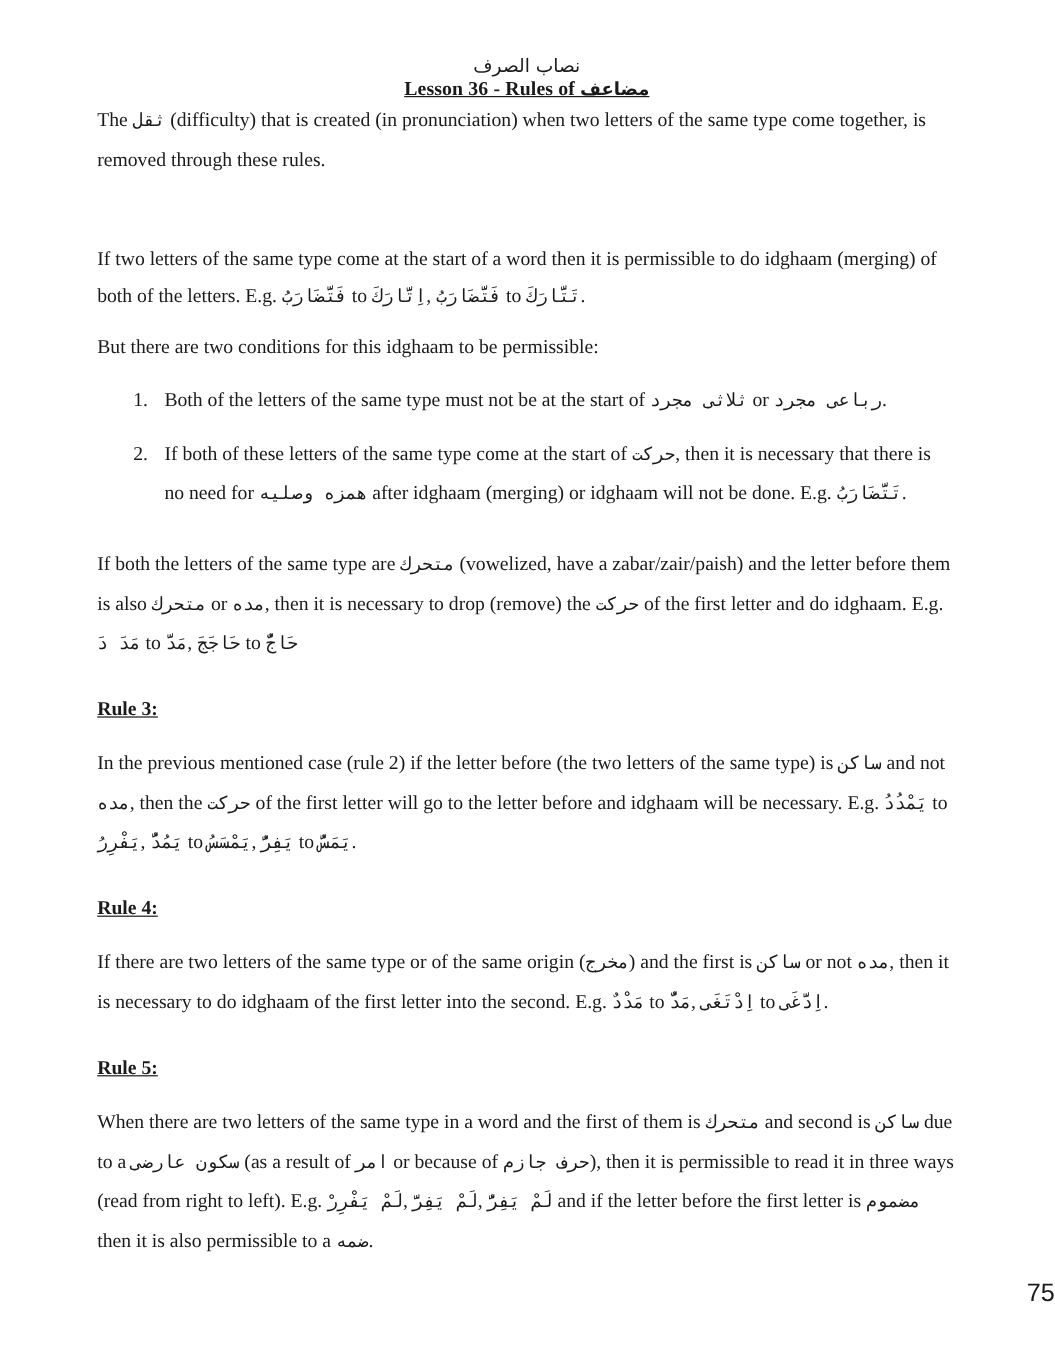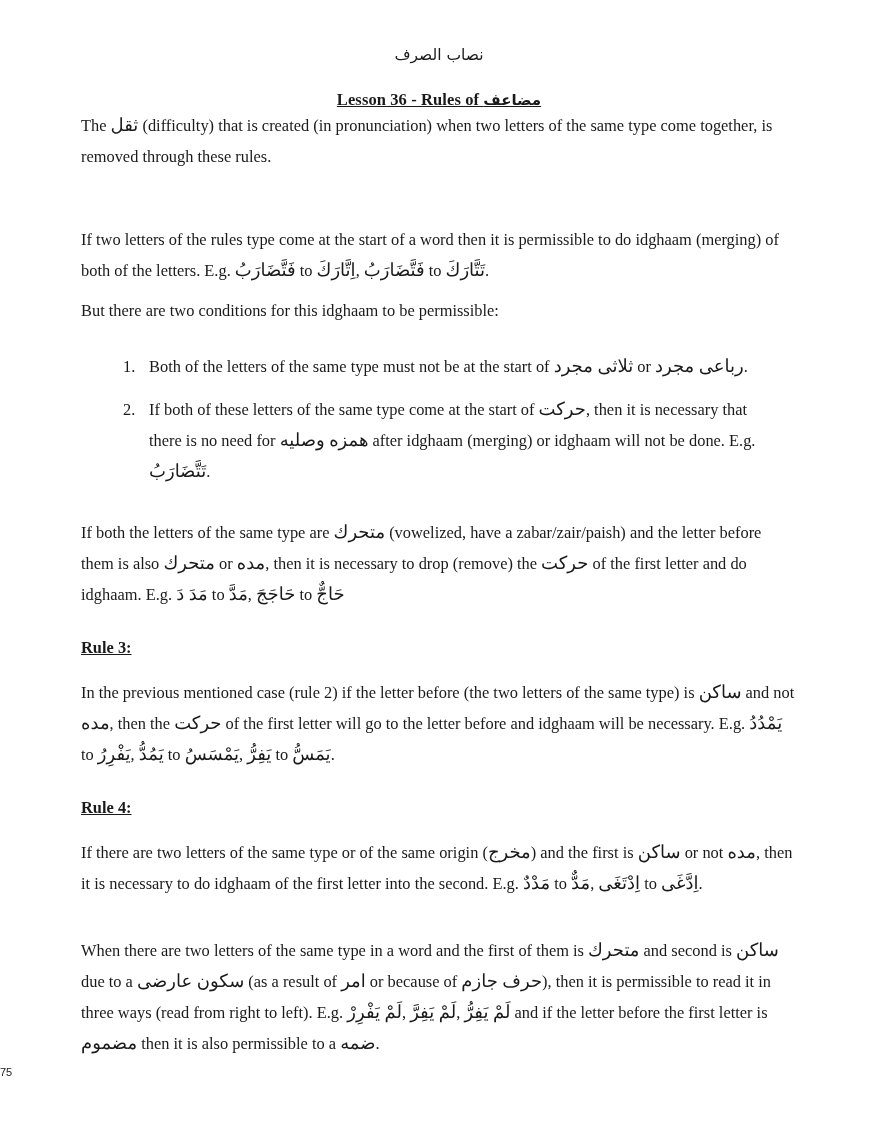--- a/index.html
+++ b/index.html
@@ -34,21 +34,20 @@
     padding-top: 48px;
     direction: rtl;
     font-family: "DejaVu Sans", "Liberation Sans", sans-serif;
     font-weight: normal;
   }
   .lesson-title {
     text-align: center;
     font-size: 16.5px;
     font-weight: bold;
     text-decoration: underline;
-    margin-top: 26px;
     letter-spacing: 0.1px;
   }
   .lesson-title .ar {
     font-family: "DejaVu Sans", "Liberation Sans", sans-serif;
     font-size: 15px;
   }
   p.body-text {
     font-size: 16.4px;
     line-height: 31px;
     margin: 0;
@@ -62,27 +61,27 @@
     font-weight: bold;
     text-decoration: underline;
     margin: 0;
     line-height: 31px;
   }
   .gap-lg { height: 38px; }
   .gap-md { height: 22px; }
   .gap-sm { height: 14px; }
   .gap-xs { height: 9px; }
   .ar {
-    font-family: Liberation Serif, serif;
-    font-size: 18px;
+    font-family: Liberation Mono, monospace;
+    font-size: 15px;
     direction: rtl;
     unicode-bidi: isolate;
   }
   ol.conditions {
-    margin: 16px;
+    margin: 4px;
     padding: 0;
     list-style: none;
     counter-reset: cond;
   }
   ol.conditions > li {
     counter-increment: cond;
     position: relative;
     padding-left: 52px;
     font-size: 16.4px;
     line-height: 31px;
@@ -93,42 +92,42 @@
     position: absolute;
     left: 26px;
     top: 0;
     font-size: 16.4px;
   }
   .page-number {
     position: absolute;
     left: 0;
     right: 0;
     top: 1066px;
-    text-align: left;
-    font-size: 11px;
+    text-align: right;
+    font-size: 21px;
     font-family: "Liberation Sans", "DejaVu Sans", sans-serif;
     color: #1a1a1a;
   }
 </style>
 </head>
 <body>
 
 <div class="page">
   <div class="content">
 
     <div class="arabic-header">نصاب الصرف</div>
 
     <div class="lesson-title"><span>Lesson 36 - Rules of </span><span class="ar">مضاعف</span></div>
 
     <p class="body-text intro"><span>The </span><span class="ar">ثقل</span><span> (difficulty) that is created (in pronunciation) when two letters of the same type come together, is removed through these rules.</span></p>
 
     <div class="gap-lg"></div>
 
     <div class="gap-sm"></div>
-    <p class="body-text"><span>If two letters of the rules type come at the start of a word then it is permissible to do idghaam (merging) of both of the letters. E.g. </span><span class="ar">فَتَّضَارَبُ</span><span> to </span><span class="ar">اِتَّارَكَ</span><span>, </span><span class="ar">فَتَّضَارَبُ</span><span> to </span><span class="ar">تَتَّارَكَ</span><span>.</span></p>
+    <p class="body-text"><span>If two letters of the same type come at the start of a word then it is permissible to do idghaam (merging) of both of the letters. E.g. </span><span class="ar">فَتَّضَارَبُ</span><span> to </span><span class="ar">اِتَّارَكَ</span><span>, </span><span class="ar">فَتَّضَارَبُ</span><span> to </span><span class="ar">تَتَّارَكَ</span><span>.</span></p>
     <div class="gap-xs"></div>
     <p class="body-text">But there are two conditions for this idghaam to be permissible:</p>
     <div class="gap-xs"></div>
 
     <ol class="conditions">
       <li><span>Both of the letters of the same type must not be at the start of </span><span class="ar">ثلاثی مجرد</span><span> or </span><span class="ar">رباعی مجرد</span><span>.</span></li>
       <li><span>If both of these letters of the same type come at the start of </span><span class="ar">حركت</span><span>, then it is necessary that there is no need for </span><span class="ar">همزه وصليه</span><span> after idghaam (merging) or idghaam will not be done. E.g. </span><span class="ar">تَتَّضَارَبُ</span><span>.</span></li>
     </ol>
 
     <div class="gap-sm"></div>
@@ -138,20 +137,21 @@
     <p class="rule-head">Rule 3:</p>
     <div class="gap-sm"></div>
     <p class="body-text"><span>In the previous mentioned case (rule 2) if the letter before (the two letters of the same type) is </span><span class="ar">ساكن</span><span> and not </span><span class="ar">مده</span><span>, then the </span><span class="ar">حركت</span><span> of the first letter will go to the letter before and idghaam will be necessary. E.g. </span><span class="ar">يَمْدُدُ</span><span> to </span><span class="ar">يَفْرِرُ</span><span>, </span><span class="ar">يَمُدُّ</span><span> to </span><span class="ar">يَمْسَسُ</span><span>, </span><span class="ar">يَفِرُّ</span><span> to </span><span class="ar">يَمَسُّ</span><span>.</span></p>
     <div class="gap-md"></div>
 
     <p class="rule-head">Rule 4:</p>
     <div class="gap-sm"></div>
     <p class="body-text"><span>If there are two letters of the same type or of the same origin (</span><span class="ar">مخرج</span><span>) and the first is </span><span class="ar">ساكن</span><span> or not </span><span class="ar">مده</span><span>, then it is necessary to do idghaam of the first letter into the second. E.g. </span><span class="ar">مَدْدٌ</span><span> to </span><span class="ar">مَدٌّ</span><span>, </span><span class="ar">اِدْتَغَى</span><span> to </span><span class="ar">اِدَّغَى</span><span>.</span></p>
     <div class="gap-md"></div>
 
+    <p class="rule-head">Rule 5:</p>
     <div class="gap-sm"></div>
     <p class="body-text"><span>When there are two letters of the same type in a word and the first of them is </span><span class="ar">متحرك</span><span> and second is </span><span class="ar">ساكن</span><span> due to a </span><span class="ar">سكون عارضى</span><span> (as a result of </span><span class="ar">امر</span><span> or because of </span><span class="ar">حرف جازم</span><span>), then it is permissible to read it in three ways (read from right to left). E.g. </span><span class="ar">لَمْ يَفْرِرْ</span><span>, </span><span class="ar">لَمْ يَفِرَّ</span><span>, </span><span class="ar">لَمْ يَفِرُّ</span><span> and if the letter before the first letter is </span><span class="ar">مضموم</span><span> then it is also permissible to a </span><span class="ar">ضمه</span><span>.</span></p>
     <div class="gap-md"></div>
 
   </div>
 
   <div class="page-number">75</div>
 </div>
 
 </body></html>

